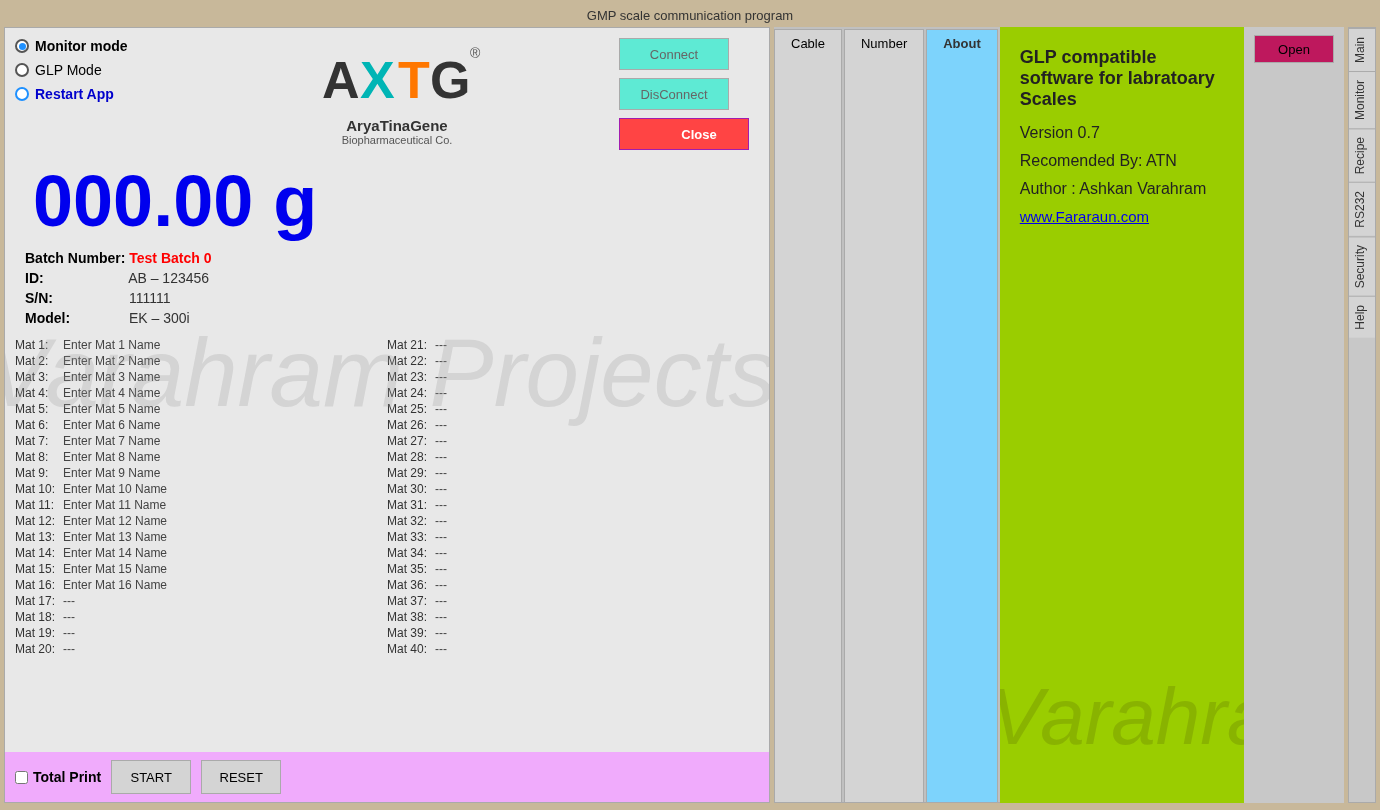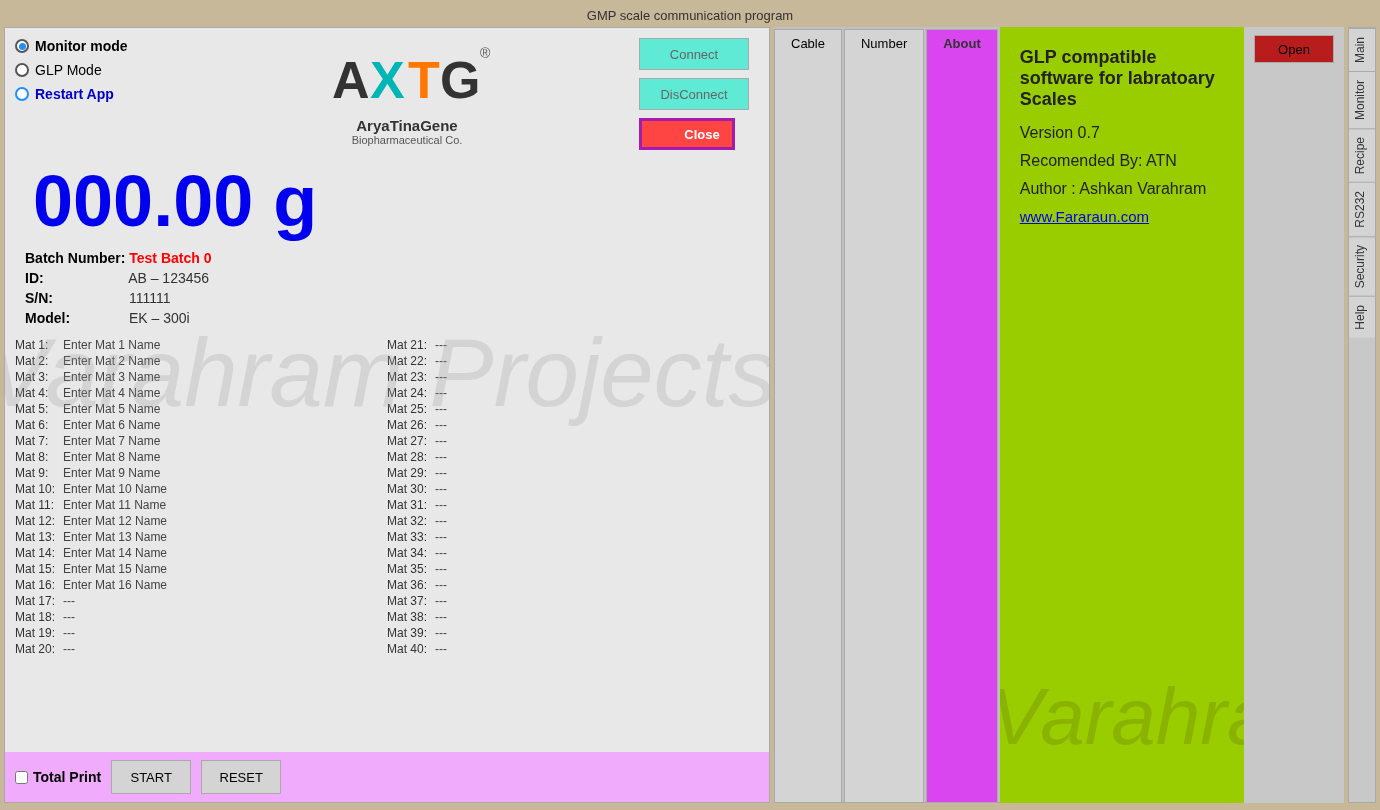--- a/index.html
+++ b/index.html
@@ -93,24 +93,24 @@
     .btn-connect {
       width: 110px;
       height: 32px;
       background: #5eead4;
       border: 1px solid #aaa;
       font-size: 13px;
       cursor: pointer;
       color: #666;
     }
     .btn-close {
-      width: 96px;
+      width: 130px;
       height: 32px;
       background: #f44;
-      border: 3px solid #a21caf;
+      border: 1px solid #a21caf;
       font-size: 13px;
       cursor: pointer;
       color: white;
       font-weight: bold;
       padding-left: 30px;
     }
     
     .weight-display {
       padding: 10px 37px 0 20px;
       color: #0000ee;
@@ -211,21 +211,21 @@
       padding: 6px 16px;
       font-size: 13px;
       cursor: pointer;
       border: 1px solid #aaa;
       border-bottom: none;
       background: #d4d4d4;
       margin-right: 2px;
       margin-top: 2px;
     }
     .tab.active {
-      background: #d946ef;
+      background: #7dd3fc;
       color: #333;
       font-weight: bold;
     }
     
     .about-content {
       background: #9acd00;
       flex: 1;
       padding: 20px;
       position: relative;
       overflow: hidden;
@@ -270,21 +270,21 @@
     
     .about-footer {
       background: #c8c8c8;
       padding: 8px 10px;
       display: flex;
       justify-content: flex-start;
     }
     .btn-open {
       width: 80px;
       height: 28px;
-      background: #b91c1c;
+      background: #be185d;
       border: 1px solid #aaa;
       font-size: 13px;
       cursor: pointer;
     }
     
     .sidebar {
       width: 28px;
       display: flex;
       flex-direction: column;
       background: #c8c8c8;

